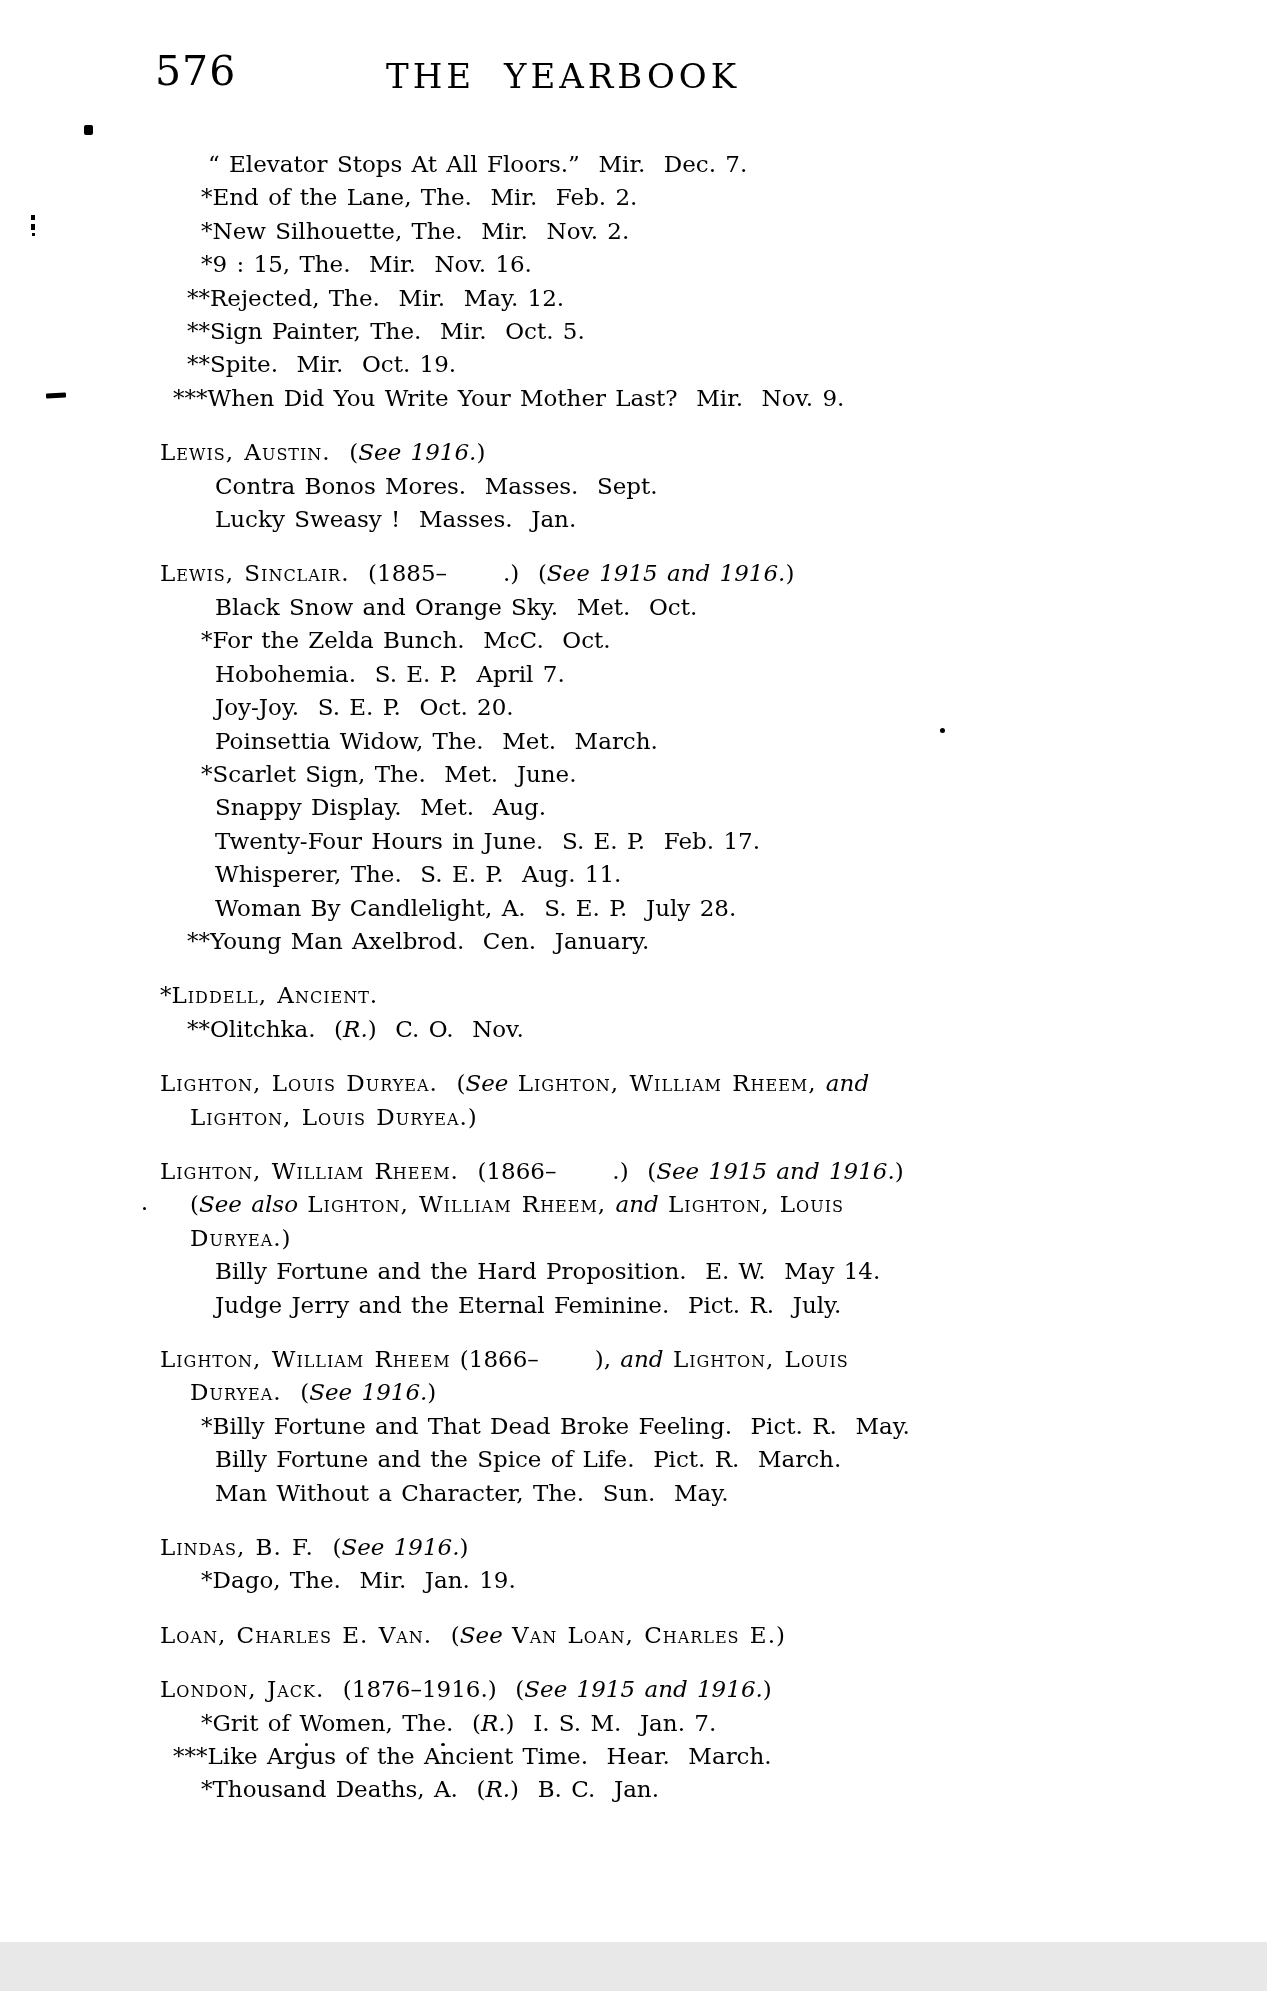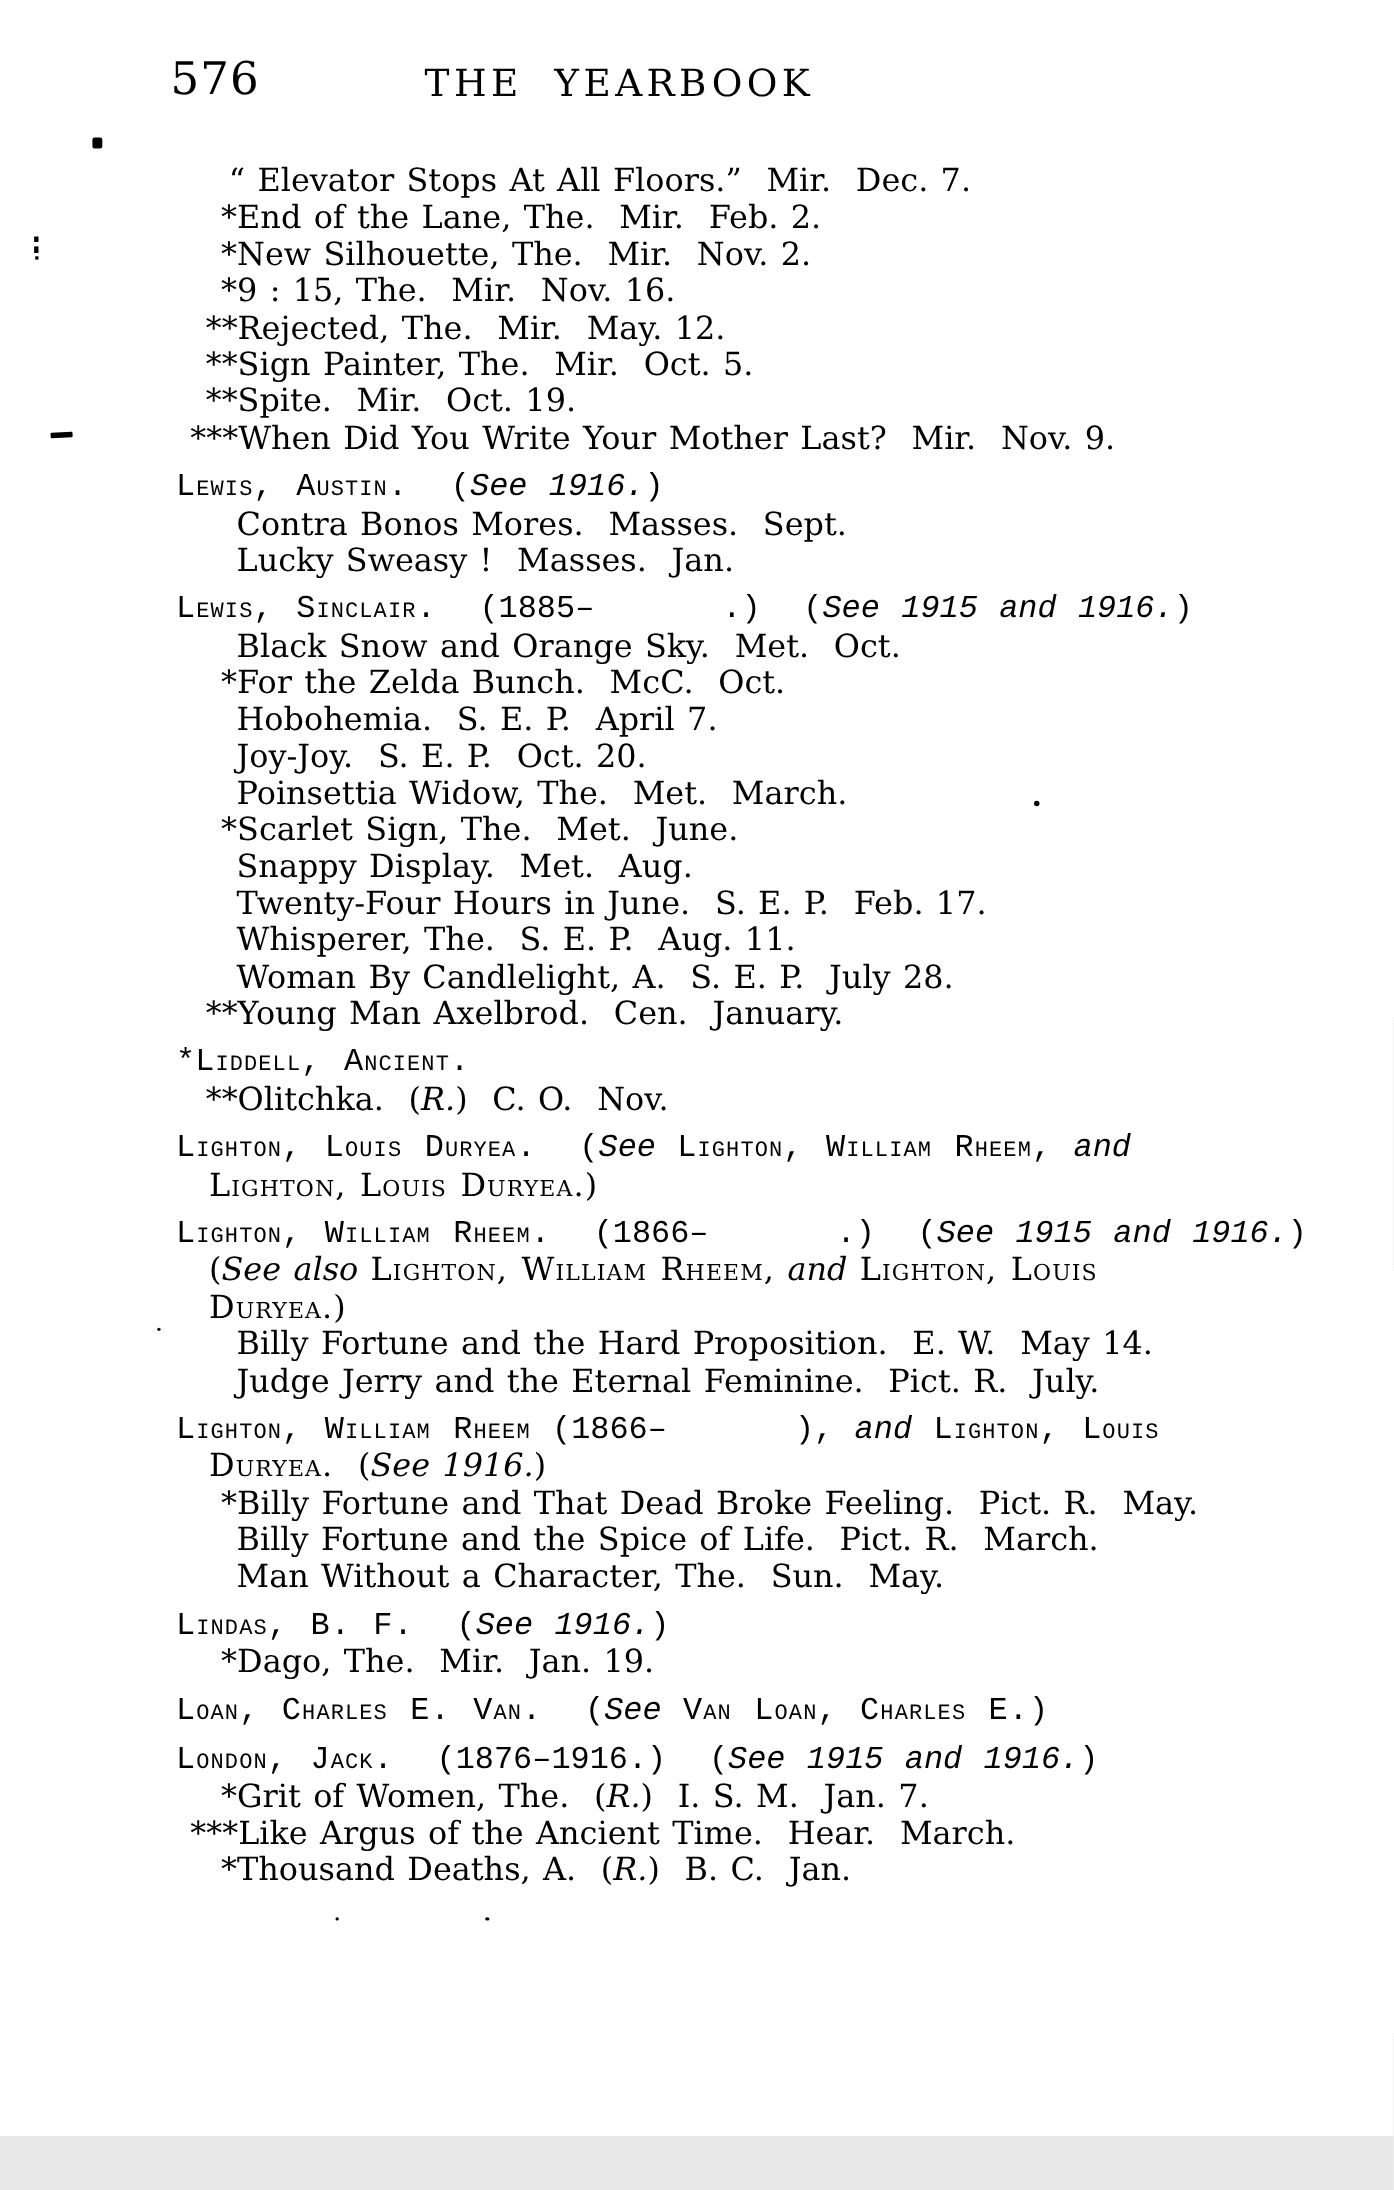--- a/index.html
+++ b/index.html
@@ -11,24 +11,24 @@
   .pageno {
     position:absolute; left:155px; top:47px;
     font-size:41px; letter-spacing:1px;
   }
   .booktitle {
     position:absolute; left:386px; top:56px;
     font-size:34px; letter-spacing:4px; word-spacing:14px;
   }
   .body-block { position:absolute; left:160px; top:148px; width:1010px; }
   .line {
-    font-size:29px; line-height:33.4px; white-space:pre;
+    font-size:23px; line-height:33.4px; white-space:pre;
     word-spacing:2px;
   }
-  .gap { margin-top:11px;font-family:Liberation Mono, monospace; }
+  .gap { margin-top:21px; }
   
   .e  { padding-left:0; }
   .c  { padding-left:30px; }
   .q  { padding-left:48px; }
   .t0 { padding-left:55px; }
   .t1 { padding-left:41px; }
   .t2 { padding-left:27px; }
   .t3 { padding-left:13px; }
   .sc { font-variant:small-caps; letter-spacing:1px; }
   .it { font-style:italic; }

